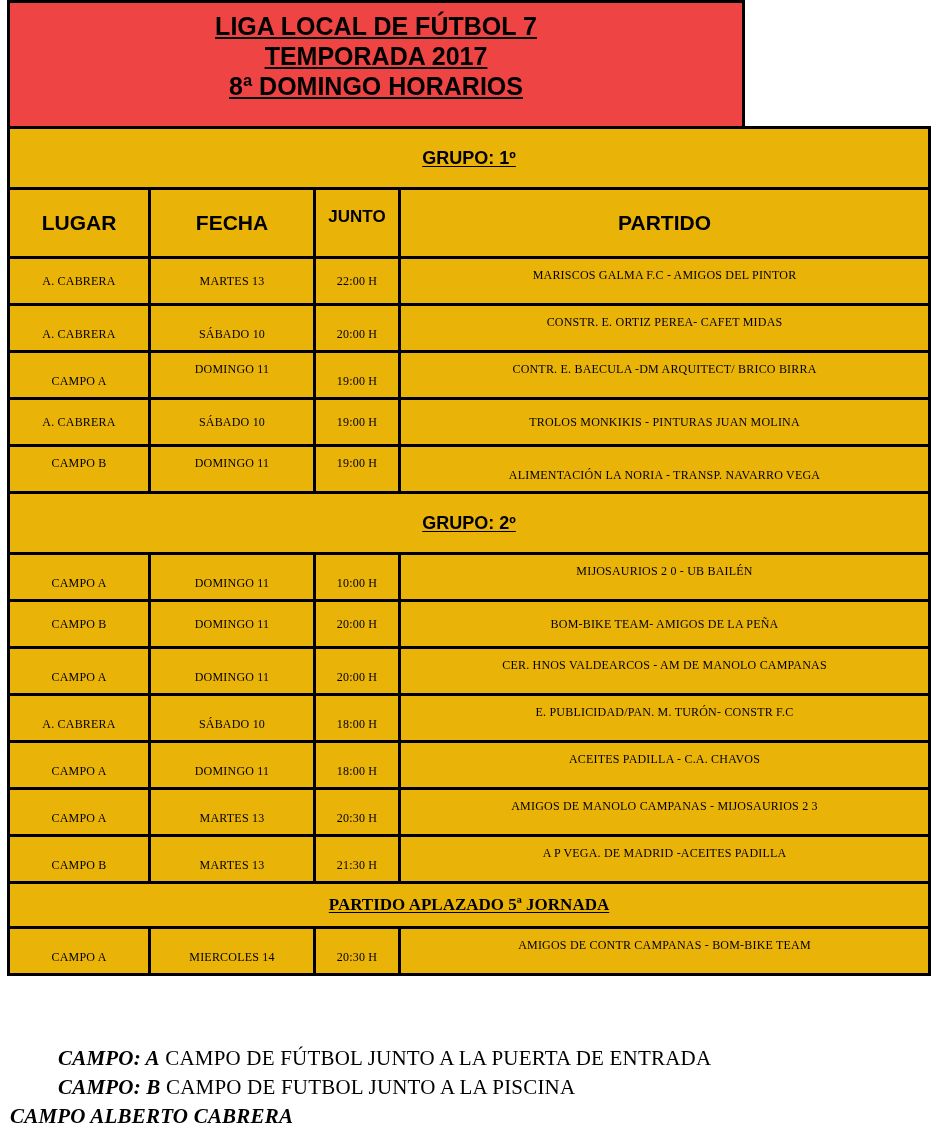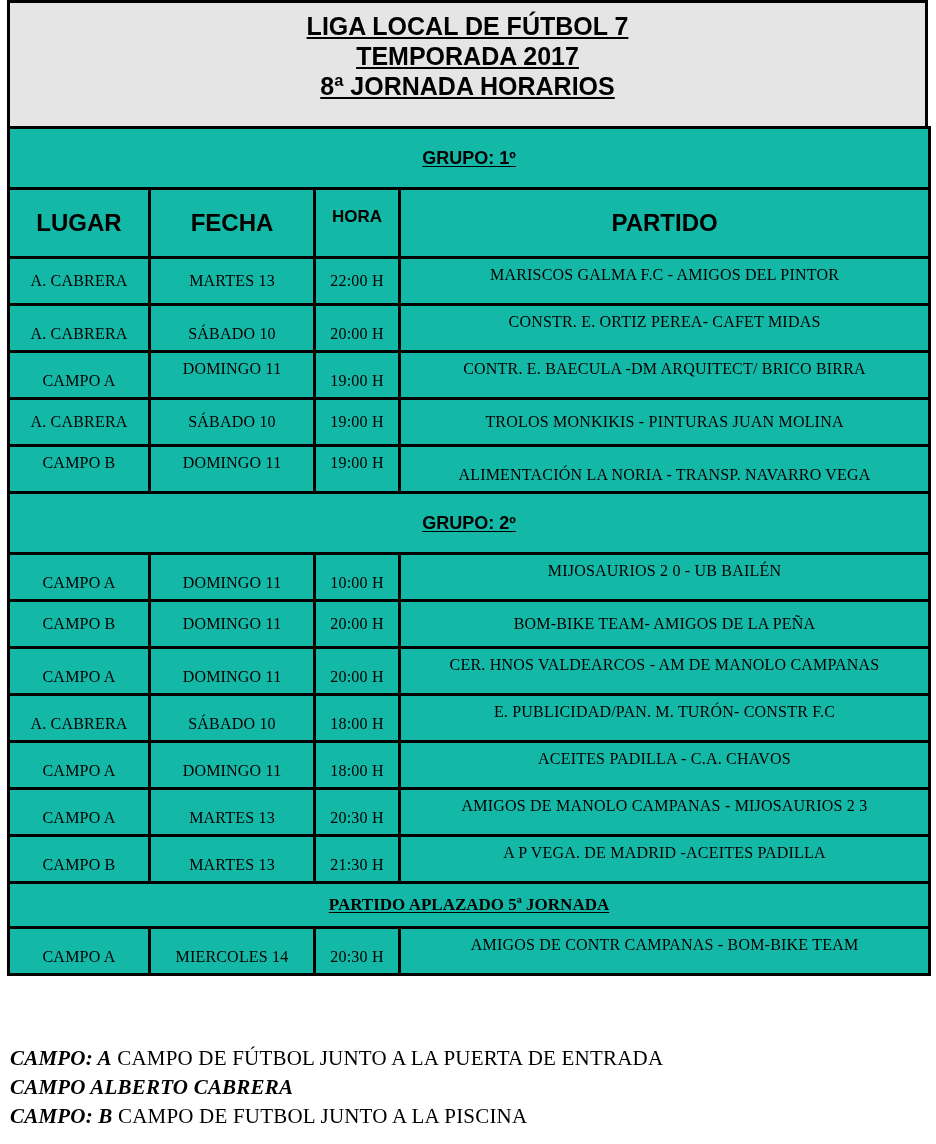--- a/index.html
+++ b/index.html
@@ -19,27 +19,27 @@
     position: relative;
     width: 936px;
     height: 1144px;
   }
 
   
   .title-box {
     position: absolute;
     left: 7px;
     top: 0px;
-    width: 921px;
+    width: 738px;
     height: 126px;
     border-top: 3px solid #000;
     border-left: 3px solid #000;
     border-right: 3px solid #000;
     box-sizing: border-box;
-    background: #e5e5e5;
+    background: #ef4444;
   }
   .title-inner {
     padding-top: 8px;
     text-align: center;
   }
   .title-line {
     font-family: "Liberation Sans", "DejaVu Sans", sans-serif;
     font-weight: bold;
     font-size: 25px;
     line-height: 30px;
@@ -52,21 +52,21 @@
   }
 
   
   .sched {
     position: absolute;
     left: 7px;
     top: 126px;
     width: 921px;
     border-collapse: collapse;
     table-layout: fixed;
-    background: #14b8a6;
+    background: #eab308;
   }
   .sched td {
     border: 3px solid #000;
     padding: 0;
     vertical-align: middle;
     text-align: center;
   }
 
   .col-lugar   { width: 141px; }
   .col-fecha   { width: 165px; }
@@ -99,30 +99,30 @@
     display: inline-block;
   }
 
   
   .head-row td {
     height: 66px;
   }
   .head-label {
     font-family: "Liberation Sans", "DejaVu Sans", sans-serif;
     font-weight: bold;
-    font-size: 24px;
+    font-size: 21px;
   }
   .head-label.small {
     font-size: 17px;
   }
 
   
   .data-row td {
     height: 44px;
-    font-size: 16px;
+    font-size: 12px;
   }
   .cell-lugar, .cell-fecha, .cell-hora {
     font-size: 15.5px;
     letter-spacing: 0.2px;
   }
   .cell-partido {
     font-size: 16.5px;
     letter-spacing: 0.2px;
     padding: 0 6px;
   }
@@ -140,36 +140,37 @@
   }
   .note-line {
     font-size: 21px;
     line-height: 29px;
     white-space: nowrap;
     letter-spacing: 0.2px;
   }
   .note-em {
     font-style: italic;
     font-weight: bold;
+    margin-left: 48px;
   }
   .note-line.all-em {
     font-style: italic;
     font-weight: bold;
   }
 </style>
 </head>
 <body>
 
 <div class="page">
 
   <div class="title-box">
     <div class="title-inner">
       <div class="title-line"><span>LIGA LOCAL DE FÚTBOL 7</span></div>
       <div class="title-line"><span>TEMPORADA 2017</span></div>
-      <div class="title-line"><span>8ª JORNADA HORARIOS</span></div>
+      <div class="title-line"><span>8ª DOMINGO HORARIOS</span></div>
     </div>
   </div>
 
   <table class="sched">
     <colgroup>
       <col class="col-lugar">
       <col class="col-fecha">
       <col class="col-hora">
       <col class="col-partido">
     </colgroup>
@@ -177,21 +178,21 @@
 
       <tr class="group-row">
         <td colspan="4">
           <span class="group-label">GRUPO: 1º</span>
         </td>
       </tr>
 
       <tr class="head-row">
         <td><span class="head-label">LUGAR</span></td>
         <td><span class="head-label">FECHA</span></td>
-        <td><span class="head-label small nudge-up">HORA</span></td>
+        <td><span class="head-label small nudge-up">JUNTO</span></td>
         <td><span class="head-label">PARTIDO</span></td>
       </tr>
 
       <tr class="data-row">
         <td class="cell-lugar">A. CABRERA</td>
         <td class="cell-fecha">MARTES 13</td>
         <td class="cell-hora">22:00 H</td>
         <td class="cell-partido"><span class="nudge-up">MARISCOS GALMA F.C     -  AMIGOS DEL PINTOR</span></td>
       </tr>
       <tr class="data-row">
@@ -281,17 +282,17 @@
         <td class="cell-fecha"><span class="nudge-down">MIERCOLES 14</span></td>
         <td class="cell-hora"><span class="nudge-down">20:30 H</span></td>
         <td class="cell-partido"><span class="nudge-up">AMIGOS DE CONTR CAMPANAS - BOM-BIKE TEAM</span></td>
       </tr>
 
     </tbody>
   </table>
 
   <div class="notes">
     <div class="note-line"><span class="note-em">CAMPO: A</span><span> CAMPO DE FÚTBOL JUNTO A LA PUERTA DE ENTRADA</span></div>
+    <div class="note-line"><span class="note-em">CAMPO: B</span><span> CAMPO DE FUTBOL JUNTO A LA PISCINA</span></div>
     <div class="note-line all-em">CAMPO ALBERTO CABRERA</div>
-    <div class="note-line"><span class="note-em">CAMPO: B</span><span> CAMPO DE FUTBOL JUNTO A LA PISCINA</span></div>
   </div>
 
 </div>
 
 </body></html>

